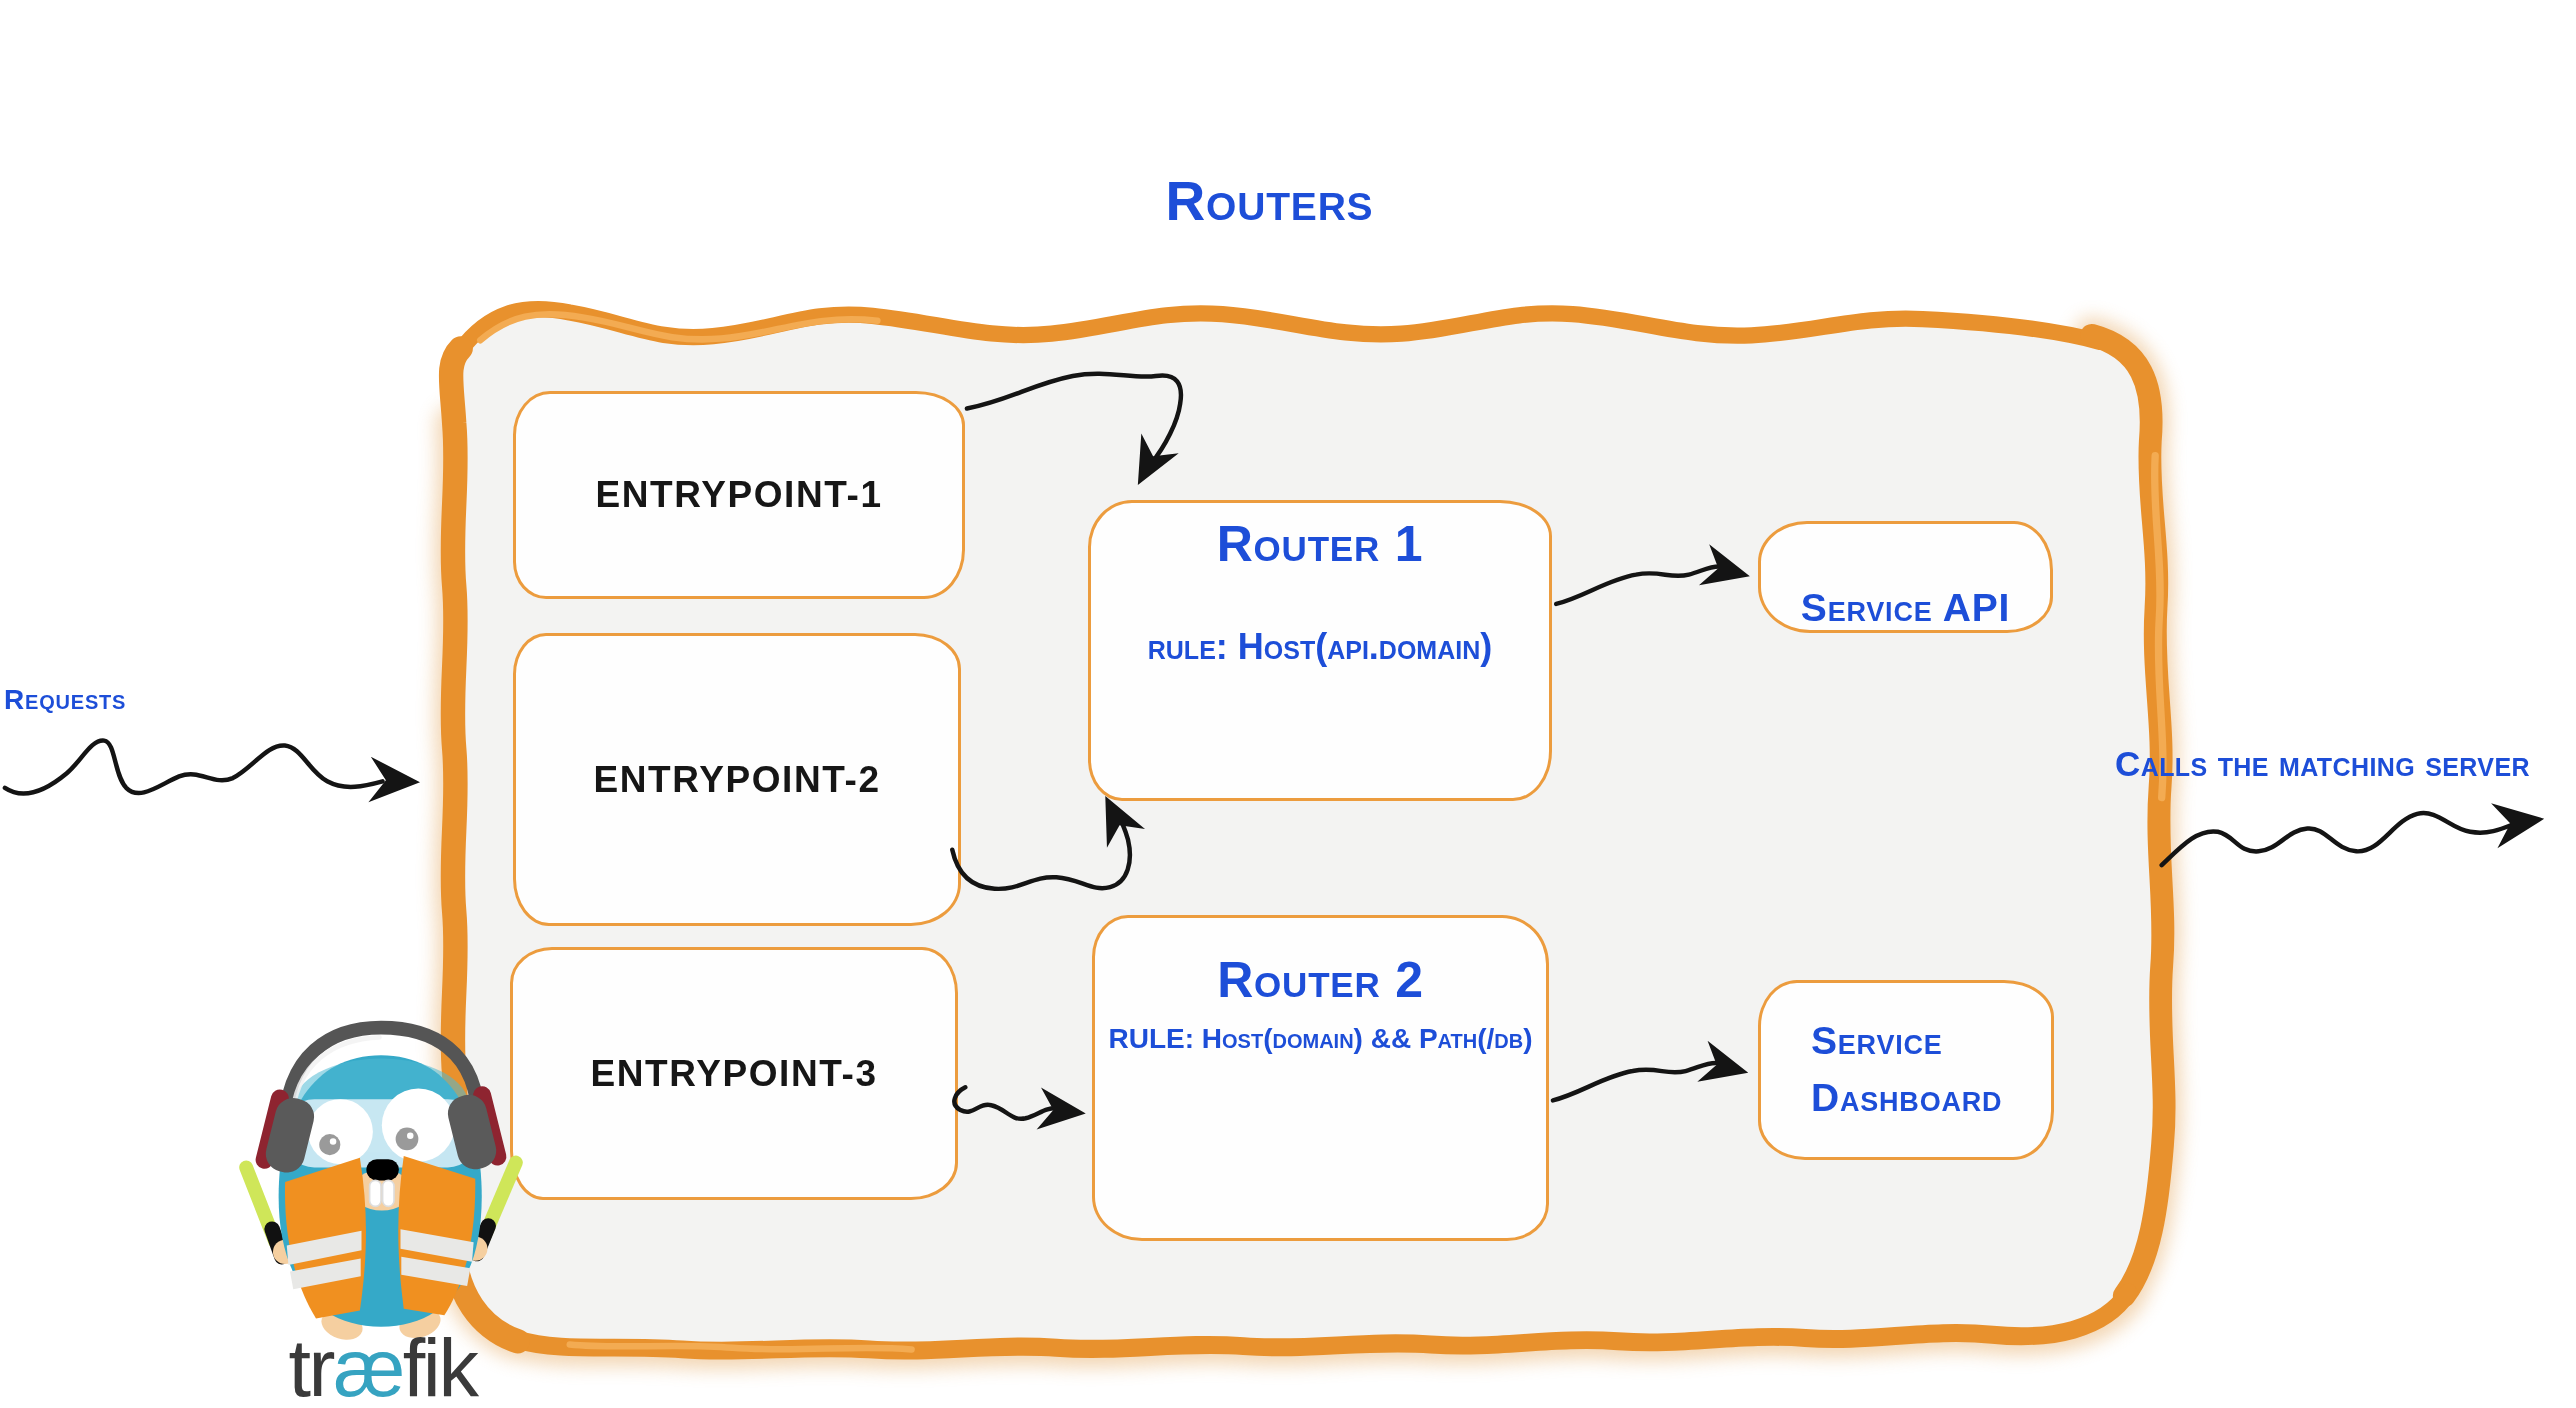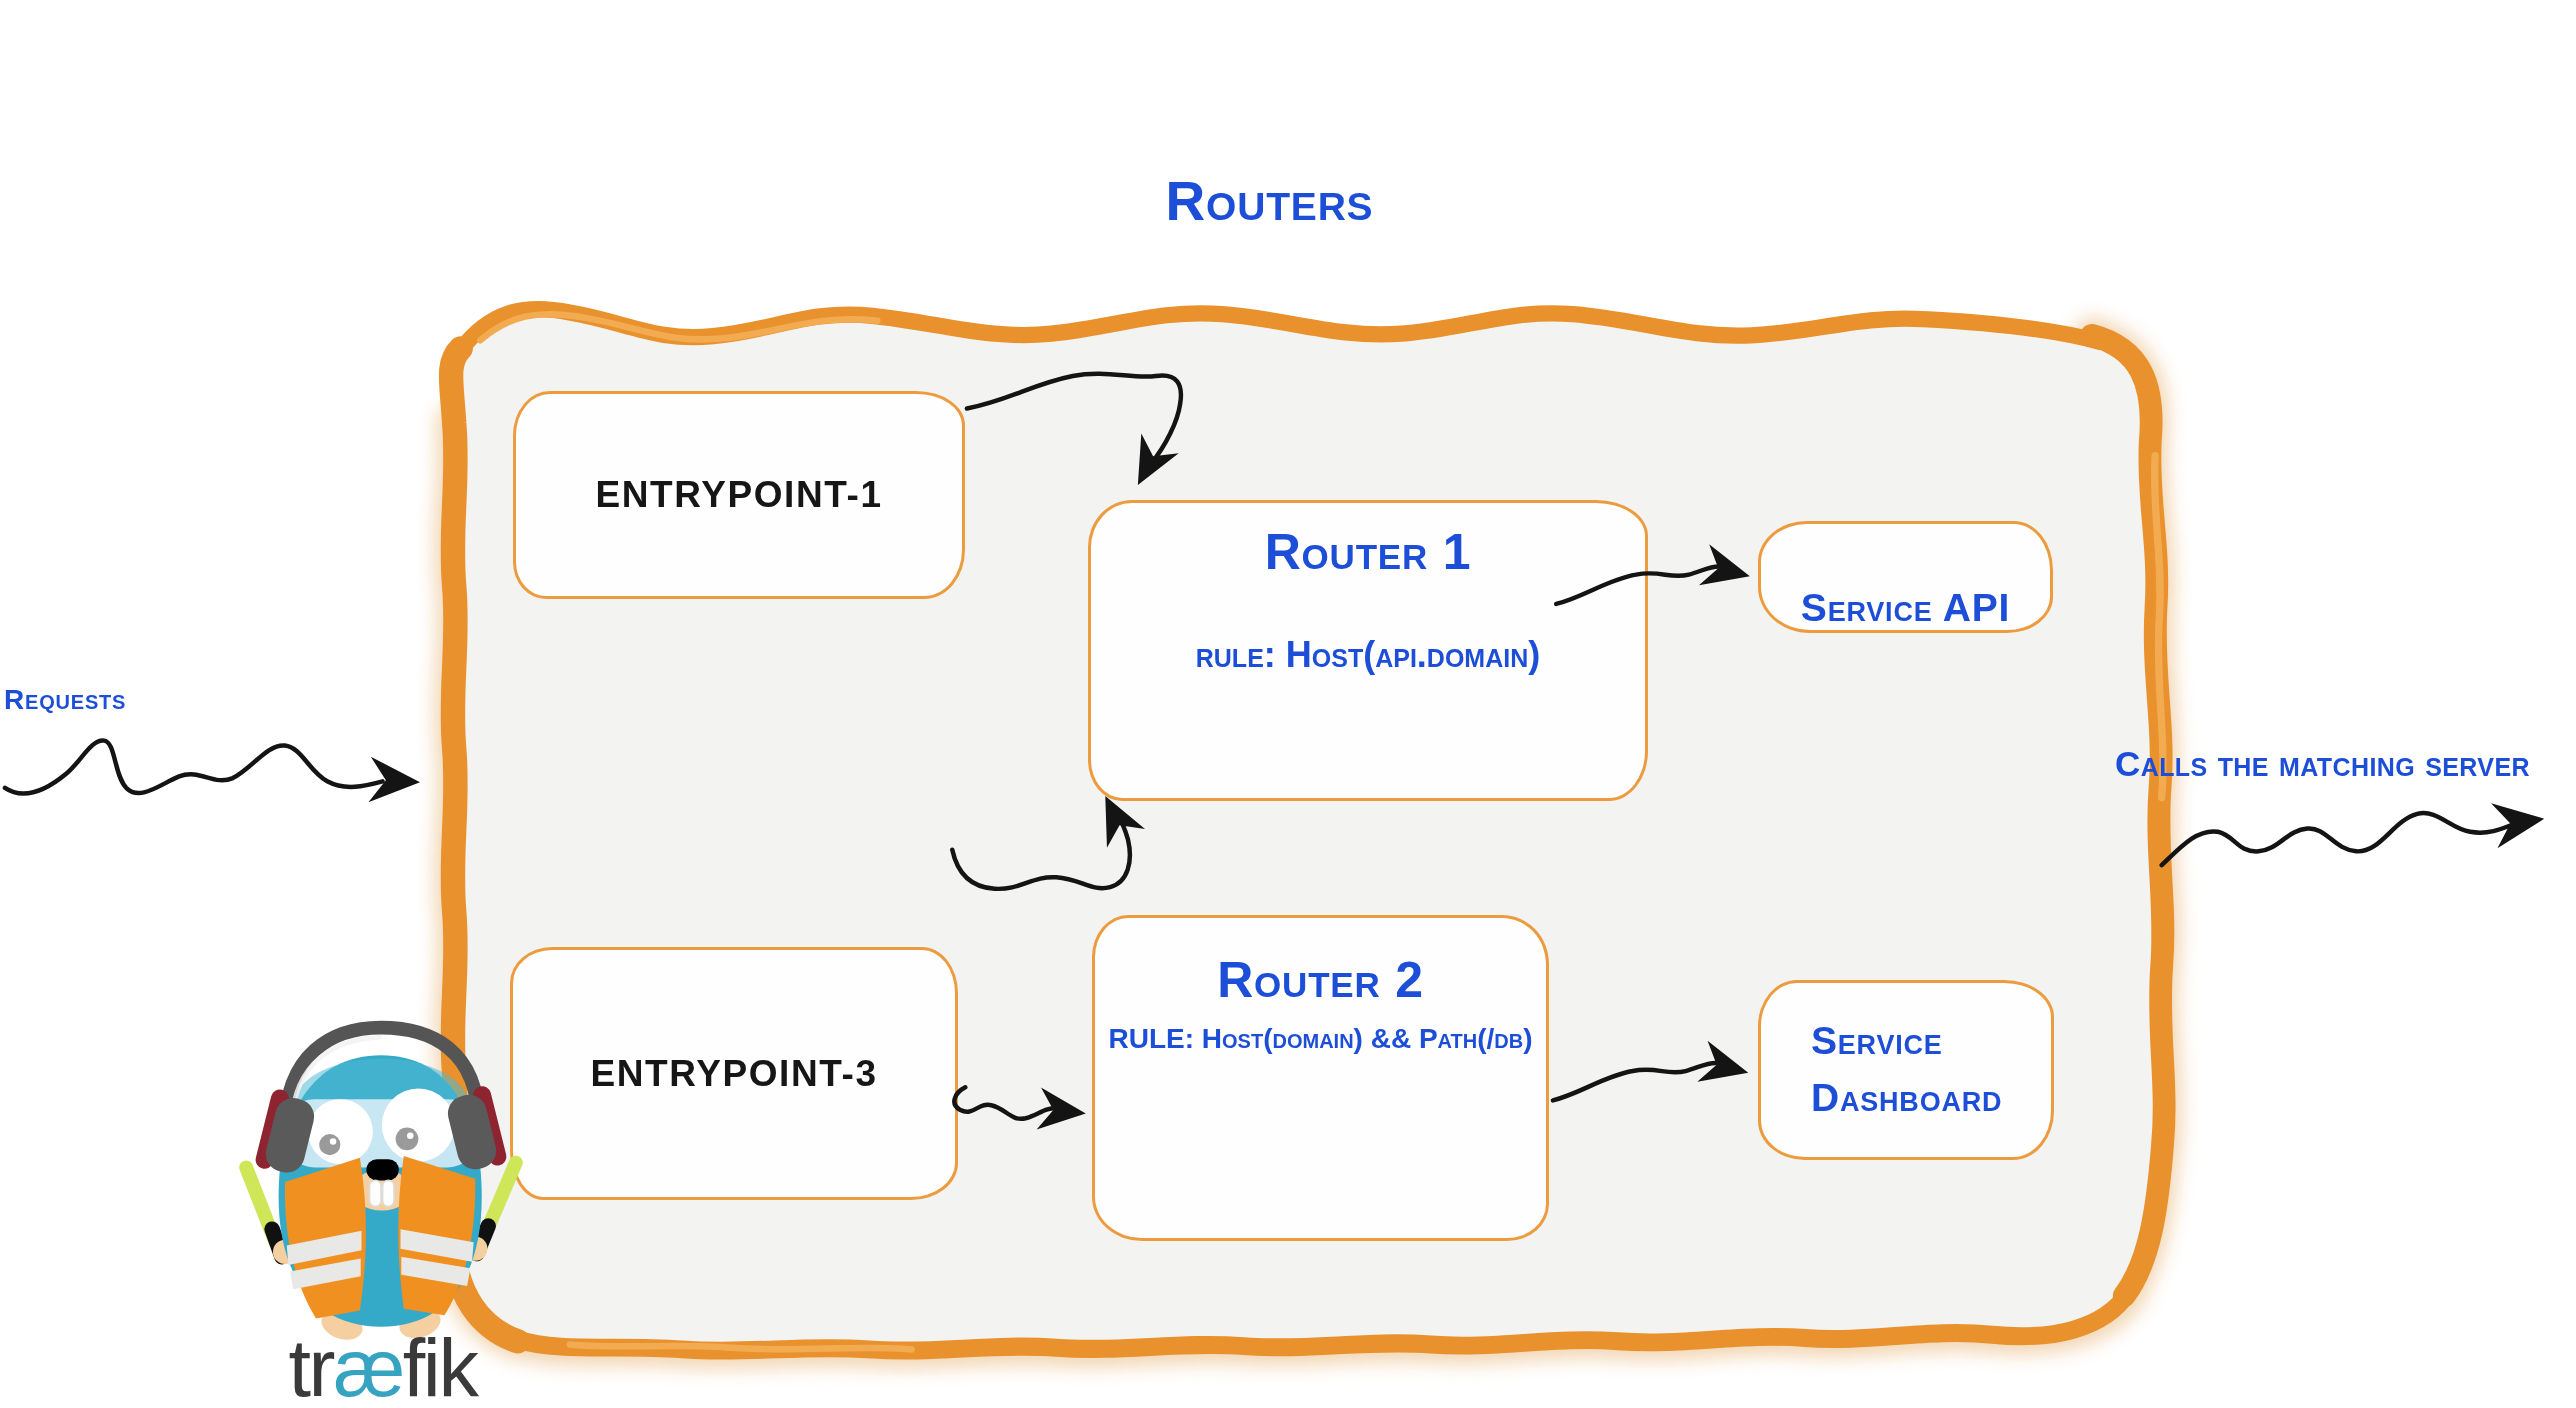--- a/index.html
+++ b/index.html
@@ -25,21 +25,21 @@
     display:flex;align-items:center;justify-content:center;flex-direction:column;
     box-sizing:border-box;
   }
   .ep{border-radius:37px 49px 41px 33px / 44px 34px 49px 37px;}
   .ep .lbl{font-weight:700;text-transform:uppercase;font-size:37px;letter-spacing:1.6px;}
   .ep1{left:513px;top:391px;width:452px;height:208px;}
   .ep2{left:513px;top:633px;width:448px;height:293px;border-radius:33px 46px 50px 36px / 41px 36px 42px 47px;}
   .ep3{left:510px;top:947px;width:448px;height:253px;border-radius:42px 36px 47px 33px / 36px 46px 37px 49px;}
 
   .router{justify-content:flex-start;border-radius:44px 52px 39px 34px / 47px 36px 50px 41px;}
-  .r1{left:1088px;top:500px;width:560px;height:301px;padding-top:21px;}
+  .r1{left:1088px;top:500px;width:464px;height:301px;padding-top:13px;}
   .r1 .rname{font-size:50px;}
   .r1 .rrule{font-size:36px;margin-top:55px;letter-spacing:0;}
   .r2{left:1092px;top:915px;width:457px;height:326px;padding-top:34px;border-radius:36px 47px 42px 50px / 42px 49px 37px 44px;}
   .r2 .rname{font-size:50px;}
   .r2 .rrule{font-size:28px;margin-top:14.7px;letter-spacing:0;white-space:nowrap;}
   .r2 .rmw{font-size:37px;margin-top:11.4px;letter-spacing:0;white-space:nowrap;}
 
   .svc{border-radius:49px 39px 46px 52px / 41px 49px 36px 46px;justify-content:flex-end;}
   .sapi{left:1758px;top:521px;width:295px;height:112px;}
   .sapi .lbl{font-size:39px;}
@@ -83,20 +83,23 @@
     </g>
   </svg>
 
   <div class="title hand">Routers</div>
   <div class="requests-label hand">Requests</div>
   <div class="calls-label hand">Calls the matching server</div>
 
   <div class="node ep ep1">
     <span class="lbl">entrypoint-1</span>
   </div>
+  <div class="node ep ep2">
+    <span class="lbl">entrypoint-2</span>
+  </div>
   <div class="node ep ep3">
     <span class="lbl">entrypoint-3</span>
   </div>
 
   <div class="node router r1">
     <span class="hand rname">Router 1</span>
     <span class="hand rrule">rule: Host(api.domain)</span>
   </div>
 
   <div class="node router r2">

